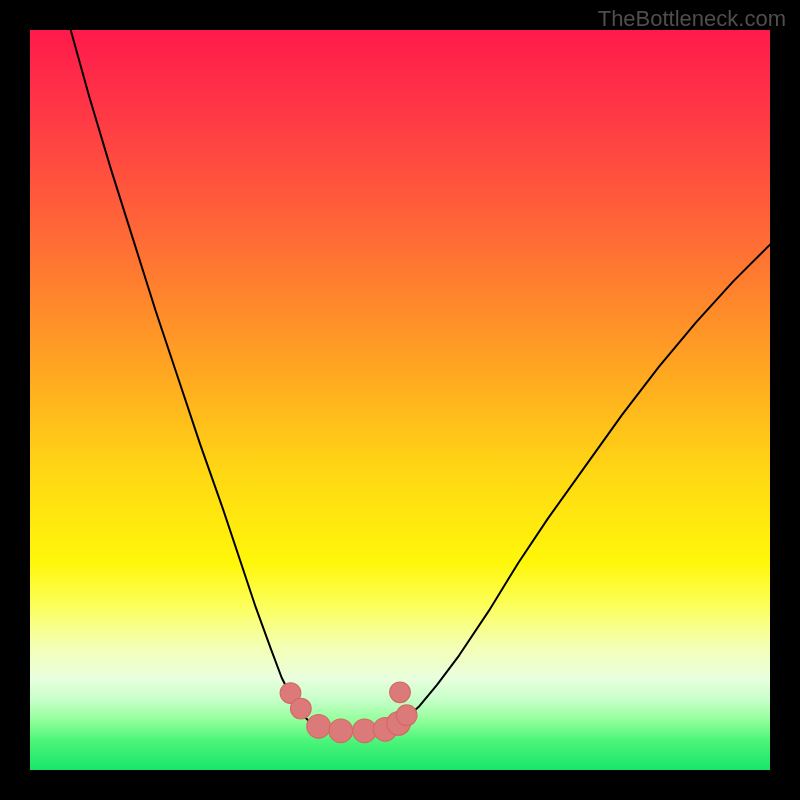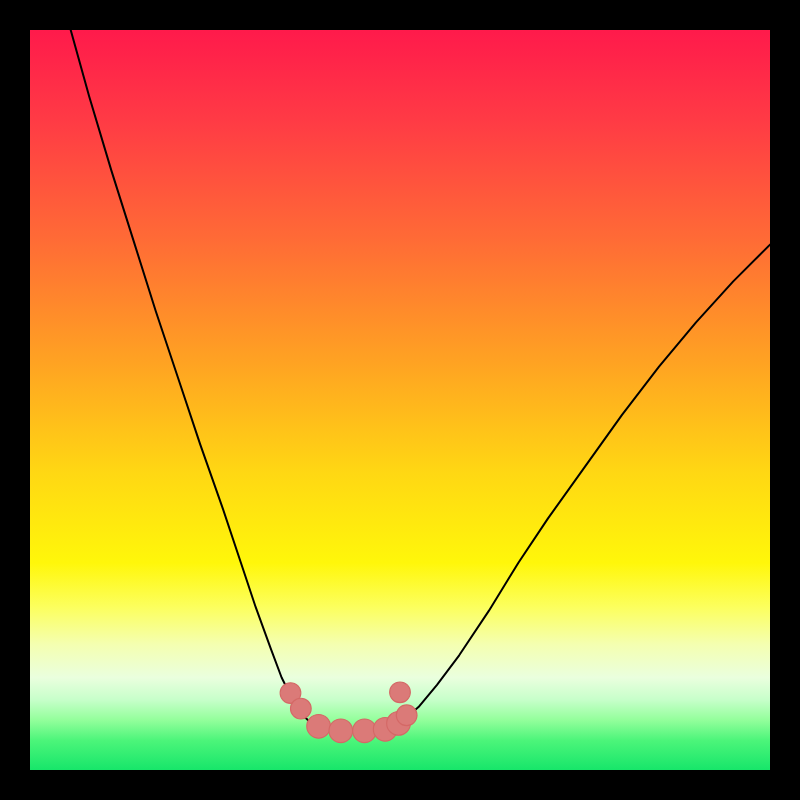--- a/index.html
+++ b/index.html
@@ -88,14 +88,15 @@
           <circle cx="45.200" cy="94.700" r="1.60" fill="#db7a78" stroke="#d46866" stroke-width="0.15"></circle>
           <circle cx="48.000" cy="94.500" r="1.60" fill="#db7a78" stroke="#d46866" stroke-width="0.15"></circle>
           <circle cx="49.800" cy="93.700" r="1.60" fill="#db7a78" stroke="#d46866" stroke-width="0.15"></circle>
           <circle cx="50.900" cy="92.600" r="1.40" fill="#db7a78" stroke="#d46866" stroke-width="0.15"></circle>
           <circle cx="50.000" cy="89.500" r="1.40" fill="#db7a78" stroke="#d46866" stroke-width="0.15"></circle>
         </g>
     </svg>
 
   </div>
 
+  <div class="watermark">TheBottleneck.com</div>
 
 </div>
 
 </body></html>

